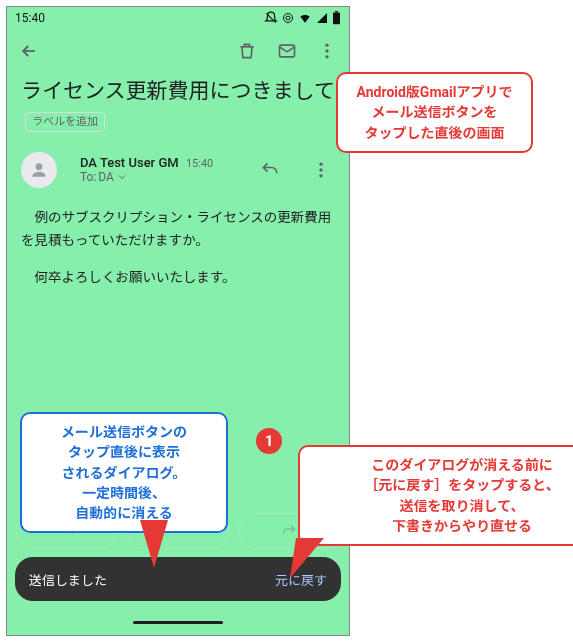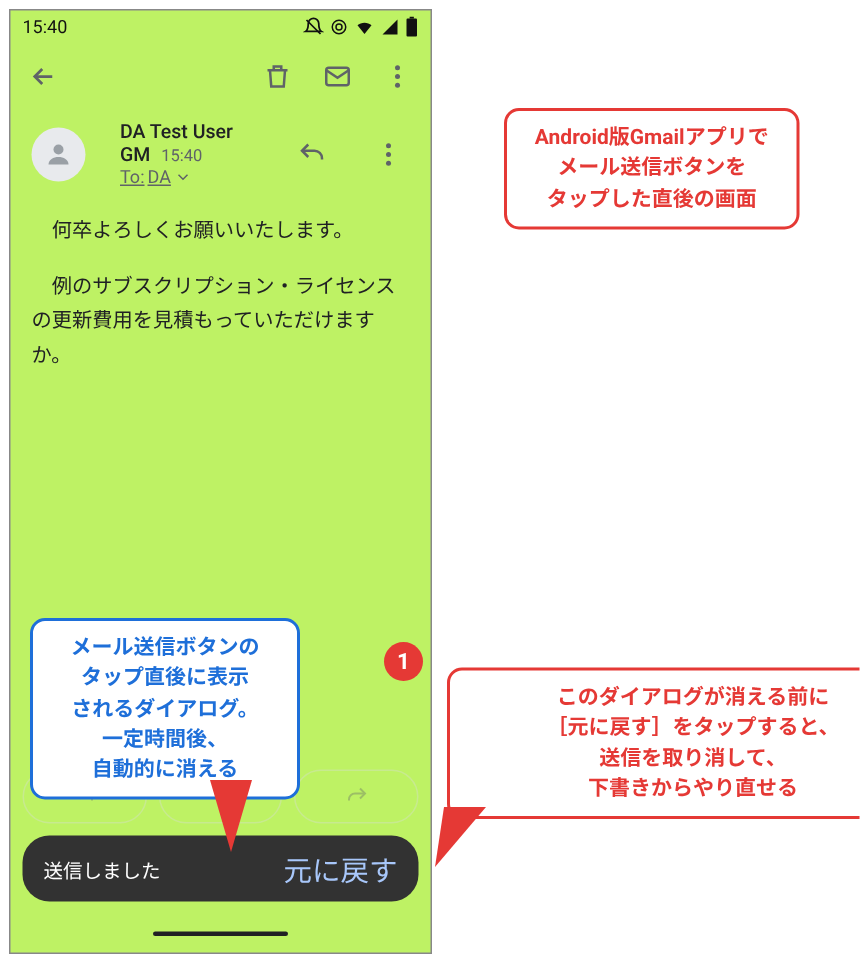--- a/index.html
+++ b/index.html
@@ -7,23 +7,23 @@
     font-family: Roboto, "Noto Sans JP", sans-serif;
     background: #fff;
     width: 573px;
     height: 643px;
     position: relative;
     overflow: hidden;
   }
   .frame {
     position: absolute;
     left: 6px; top: 6px;
-    width: 282px; height: 630px;
+    width: 344px; height: 630px;
     border: 1px solid #888;
-    background: #bef264;
+    background: #86efac;
     overflow: hidden;
   }
   .statusbar {
     display: flex;
     justify-content: space-between;
     align-items: center;
     height: 22px;
     padding: 0 8px;
     font-size: 12px;
     color: #111;
@@ -70,21 +70,21 @@
     width: 36px; height: 36px;
     border-radius: 50%;
     background: #e8eaed;
     display: flex; align-items: center; justify-content: center;
     font-size: 11px; color: #5f6368;
   }
   .sender-info { flex: 1; }
   .sender-line1 { font-size: 13px; }
   .sender-name { font-weight: 500; color: #202124; }
   .sender-time { font-size: 11px; color: #5f6368; margin-left: 4px; }
-  .sender-line2 { font-size: 12px; color: #5f6368; display: flex; align-items: center; gap: 2px; text-decoration: underline; }
+  .sender-line2 { font-size: 12px; color: #5f6368; display: flex; align-items: center; gap: 2px; }
   .reply-icon { color: #5f6368; }
   .body-text {
     padding: 10px 14px 14px 14px;
     font-size: 13.5px;
     color: #202124;
     line-height: 1.7;
   }
   .body-text p { margin-bottom: 14px; text-indent: 1em; }
   .snackbar {
     position: absolute;
@@ -94,21 +94,21 @@
     border-radius: 18px;
     display: flex;
     align-items: center;
     justify-content: space-between;
     padding: 0 14px;
     color: #fff;
     font-size: 13px;
   }
   .snackbar-action {
     color: #a8c7fa;
-    font-size: 19px;
+    font-size: 13px;
     cursor: pointer;
   }
   .navbar {
     position: absolute;
     left: 0; right: 0; bottom: 0;
     height: 26px;
     display: flex;
     align-items: center;
     justify-content: center;
   }
@@ -217,20 +217,24 @@
     </div>
     <div class="icon-btn">
       <svg width="20" height="20" viewBox="0 0 24 24" fill="#5f6368">
           <circle cx="12" cy="5" r="2"></circle>
           <circle cx="12" cy="12" r="2"></circle>
           <circle cx="12" cy="19" r="2"></circle>
         </svg>
     </div>
   </div>
 
+  <div class="subject">
+    <span>ライセンス更新費用につきまして</span>
+    <span class="label-chip">ラベルを追加</span>
+  </div>
 
   <div class="sender-row">
     <div class="avatar">
       <svg width="20" height="20" viewBox="0 0 24 24" fill="#9aa0a6">
           <circle cx="12" cy="8" r="4"></circle>
           <path d="M4 20c0-4 4-6 8-6s8 2 8 6"></path>
         </svg>
     </div>
     <div class="sender-info">
       <div class="sender-line1">
@@ -254,22 +258,22 @@
     <div class="icon-btn">
       <svg width="20" height="20" viewBox="0 0 24 24" fill="#5f6368">
           <circle cx="12" cy="5" r="2"></circle>
           <circle cx="12" cy="12" r="2"></circle>
           <circle cx="12" cy="19" r="2"></circle>
         </svg>
     </div>
   </div>
 
   <div class="body-text">
+    <p>例のサブスクリプション・ライセンスの更新費用を見積もっていただけますか。</p>
     <p>何卒よろしくお願いいたします。</p>
-    <p>例のサブスクリプション・ライセンスの更新費用を見積もっていただけますか。</p>
   </div>
 
   <div class="action-row">
     <div class="action-btn">
       <svg width="16" height="16" viewBox="0 0 24 24" fill="none" stroke="#5f6368" stroke-width="2">
           <path d="M9 14l-5-5 5-5"></path>
           <path d="M4 9h10a6 6 0 016 6v1"></path>
         </svg>
     </div>
     <div class="action-btn">
@@ -293,21 +297,21 @@
 
   <div class="navbar">
     <div class="nav-handle"></div>
   </div>
 </div>
 
 <div class="callout" style="left:336px; top:72px; width:197px;">Android版Gmailアプリで
 メール送信ボタンを
 タップした直後の画面</div>
 
-<div class="callout callout-blue" style="left:20px; top:412px; width:180px;">メール送信ボタンの
+<div class="callout callout-blue" style="left:20px; top:412px; width:208px;">メール送信ボタンの
 タップ直後に表示
 されるダイアログ。
 一定時間後、
 自動的に消える</div>
 <svg style="position:absolute; left:140px; top:520px;" width="40" height="50">
   <polygon points="0,0 28,0 14,48" fill="#e53935"></polygon>
 </svg>
 
 <div class="callout" style="left:298px; top:445px; width:328px;">このダイアログが消える前に
 ［元に戻す］をタップすると、

